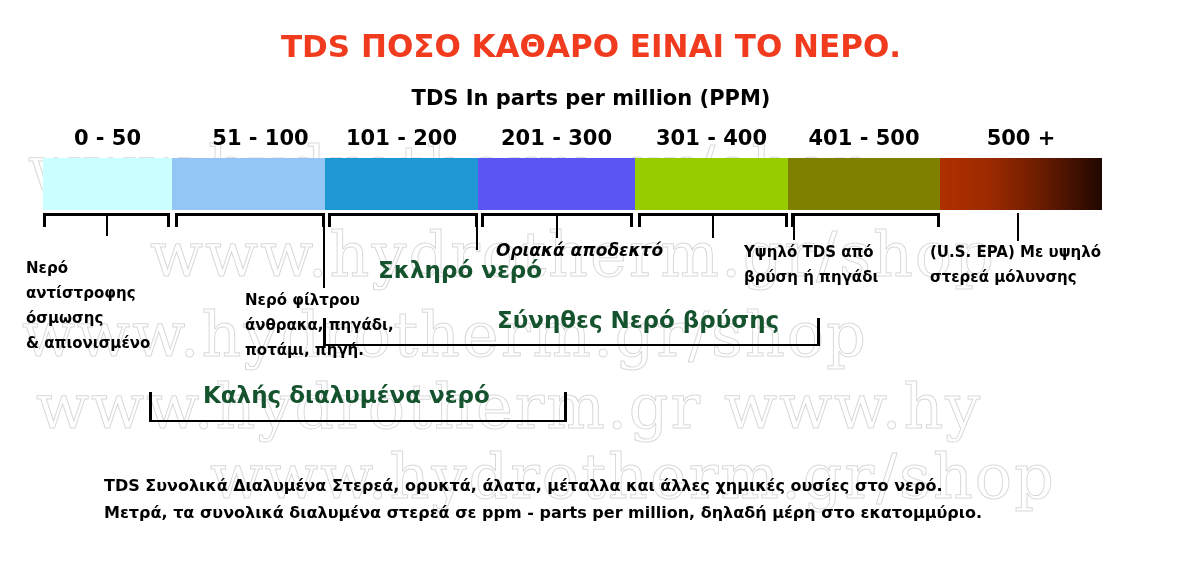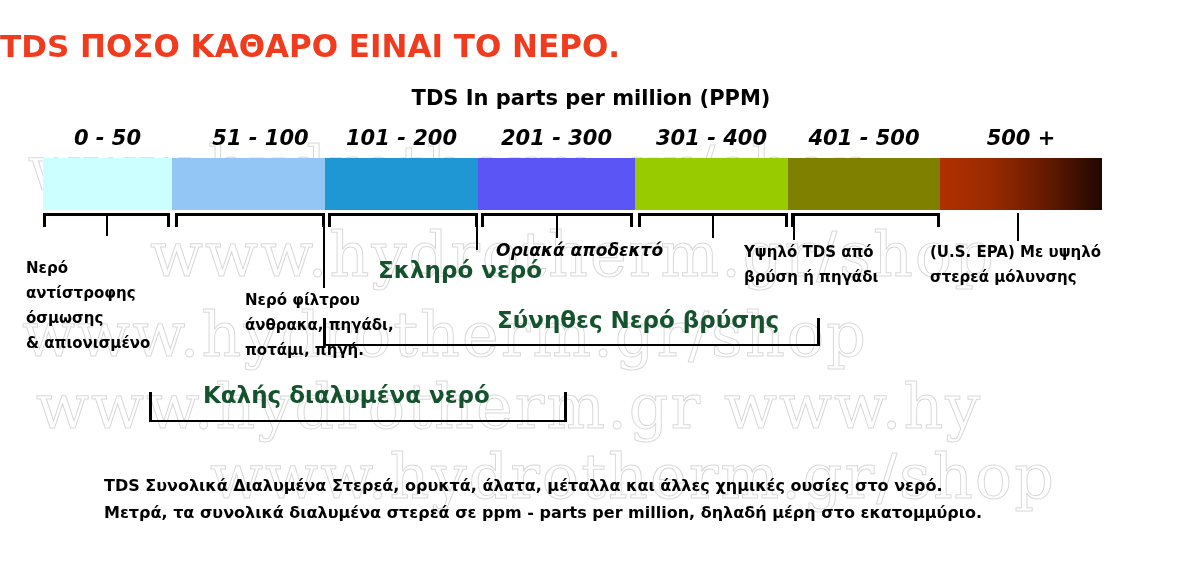--- a/index.html
+++ b/index.html
@@ -38,21 +38,21 @@
   .wm3 { top: 298px;  left: 22px;  }
   .wm4 { top: 370px;  left: 36px; text-align: right;  }
   .wm5 { top: 440px;  left: 210px; }
 
   
   #title {
     position: absolute;
     top: 28px;
     left: 0;
     width: 1182px;
-    text-align: left;
+    text-align: center;
     font-size: 31px;
     font-weight: bold;
     color: #F03B1E;
     font-family: "DejaVu Sans", sans-serif;
     z-index: 20;
   }
   #subtitle {
     position: absolute;
     top: 86px;
     left: 0;
@@ -66,21 +66,20 @@
 
   
   .range-label {
     position: absolute;
     top: 126px;
     font-size: 21px;
     font-weight: bold;
     text-align: center;
     color: #000000;
     z-index: 20;
-    font-style: italic;
   }
 
   
   #colorbar {
     position: absolute;
     top: 158px;
     left: 43px;
     height: 52px;
     z-index: 10;
   }

